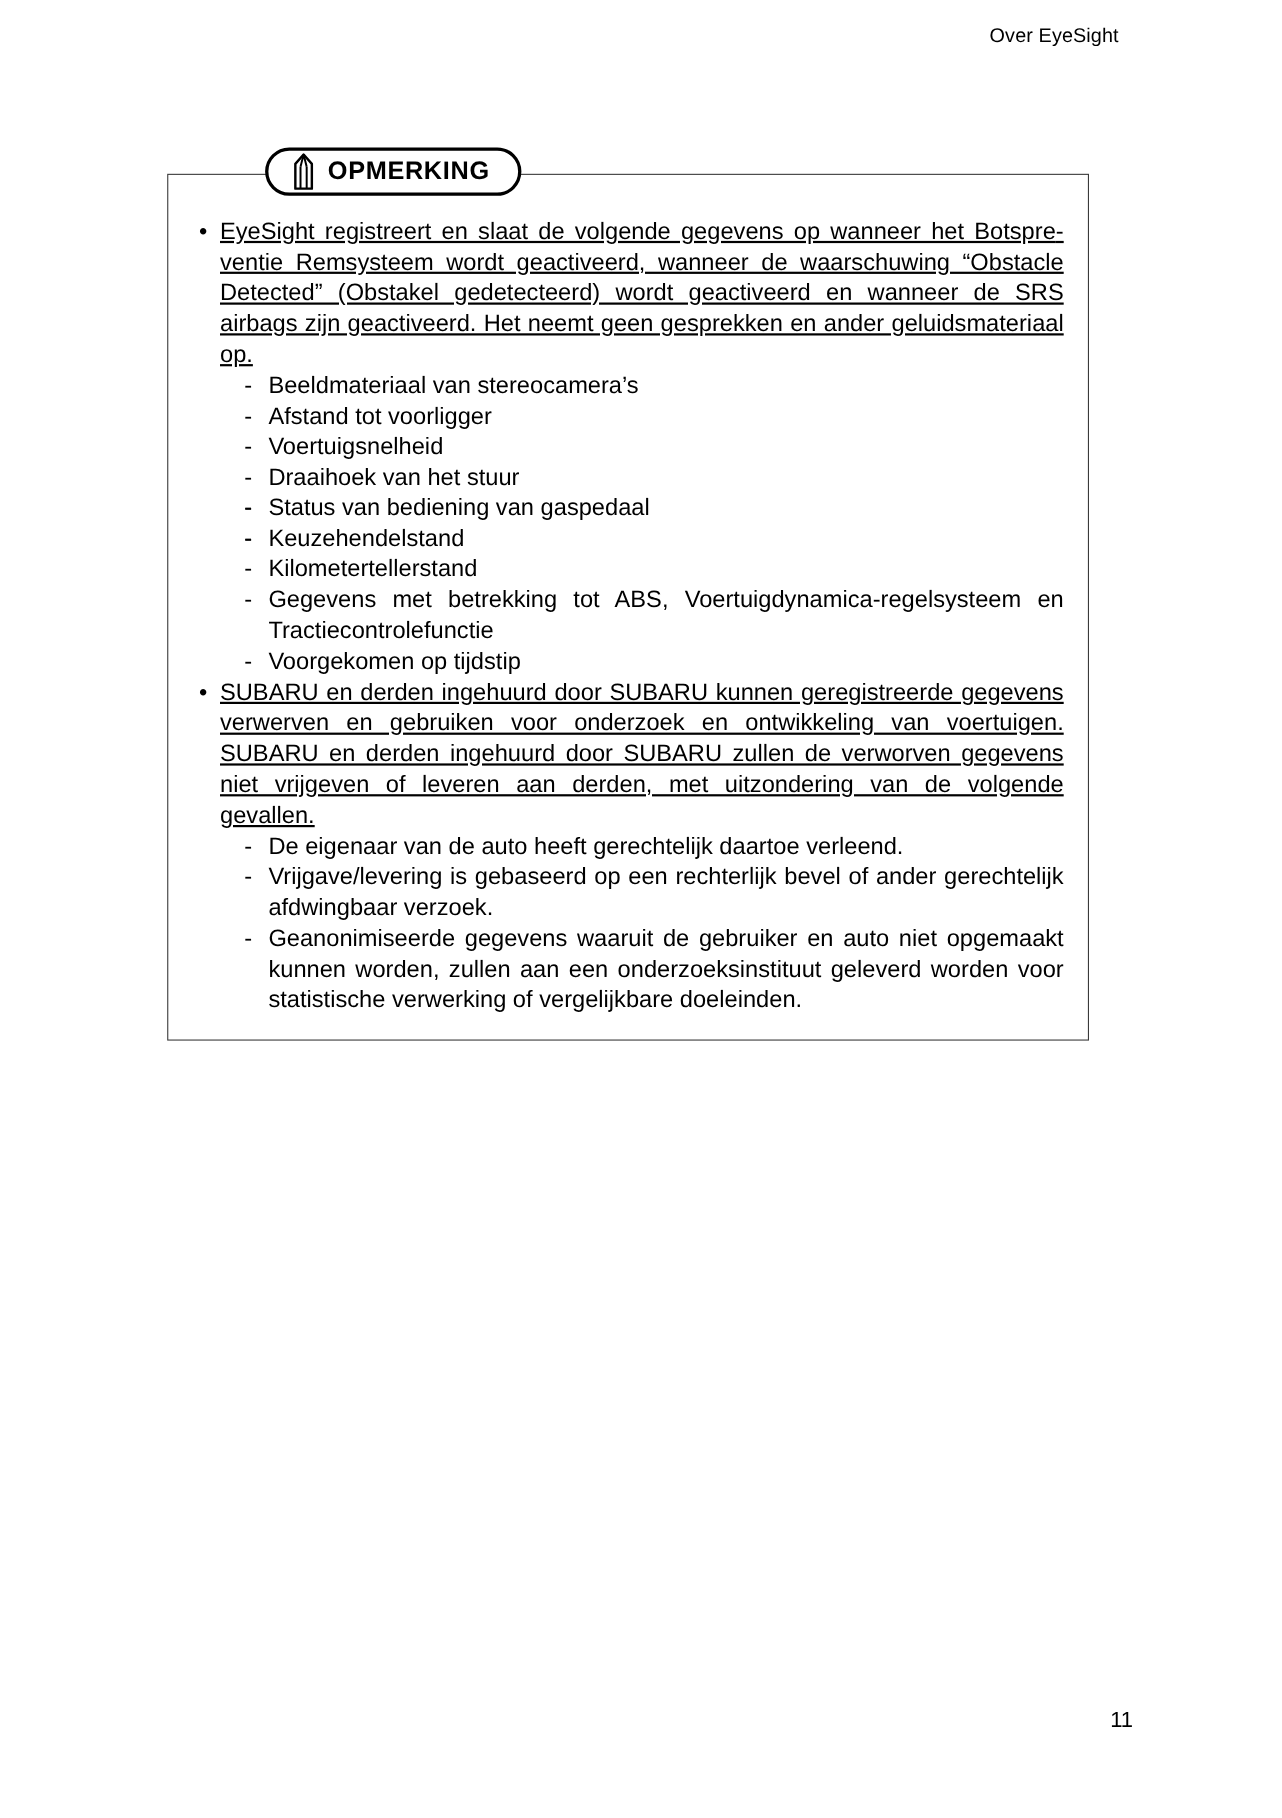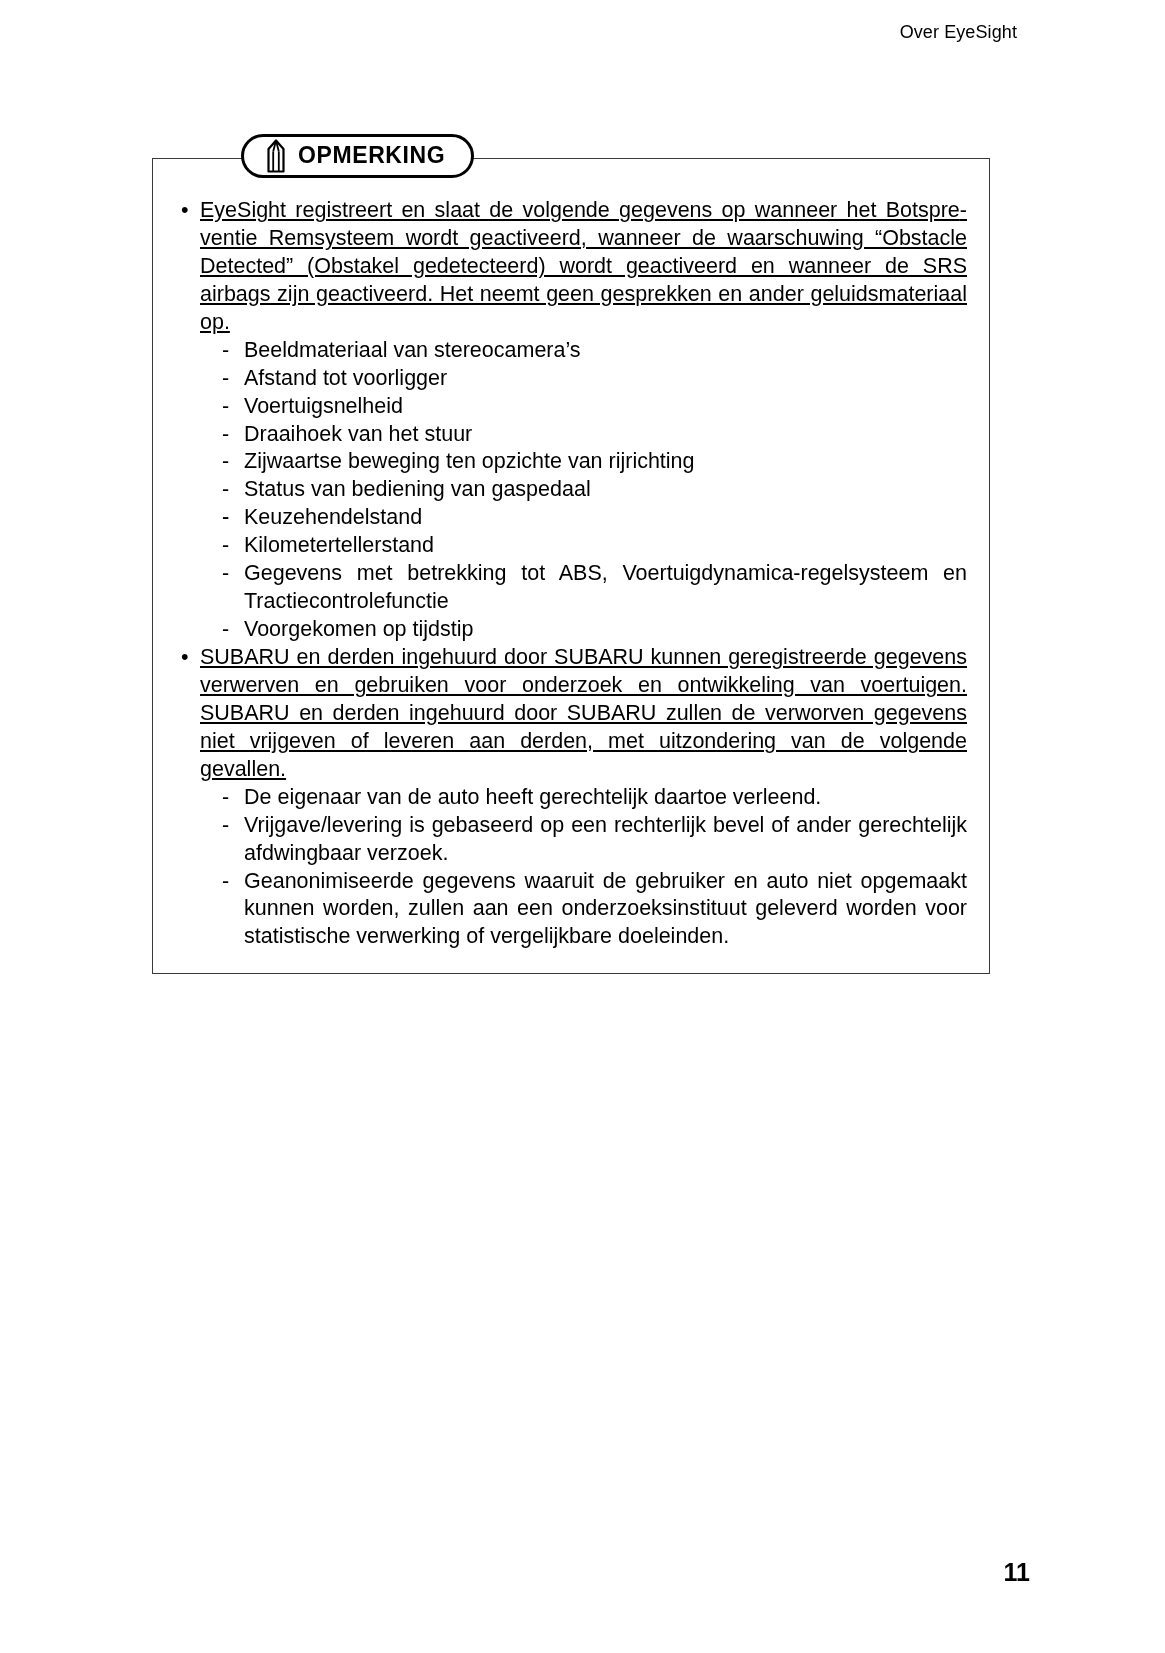--- a/index.html
+++ b/index.html
@@ -114,23 +114,23 @@
     top: 0;
   }
   li.dash.nojustify {
     text-align: left;
   }
 
   
   .page-number {
     position: absolute;
     right: 135px;
-    bottom: 66px;
-    font-size: 25px;
-    font-weight: 700;
+    bottom: 77px;
+    font-size: 20px;
+    font-weight: 400;
   }
 </style>
 </head>
 <body>
 
 <div class="page-header">Over EyeSight</div>
 
 <section class="note-box">
 
   <div class="note-pill">
@@ -164,21 +164,20 @@
           <li class="dash nojustify">
             <span class="dash-mark">-</span>
             <span>Voertuigsnelheid</span>
           </li>
           <li class="dash nojustify">
             <span class="dash-mark">-</span>
             <span>Draaihoek van het stuur</span>
           </li>
           <li class="dash nojustify">
             <span class="dash-mark">-</span>
-            <span>Zijwaartse beweging ten opzichte van rijrichting</span>
           </li>
           <li class="dash nojustify">
             <span class="dash-mark">-</span>
             <span>Status van bediening van gaspedaal</span>
           </li>
           <li class="dash nojustify">
             <span class="dash-mark">-</span>
           </li>
           <li class="dash nojustify">
             <span class="dash-mark">-</span>

